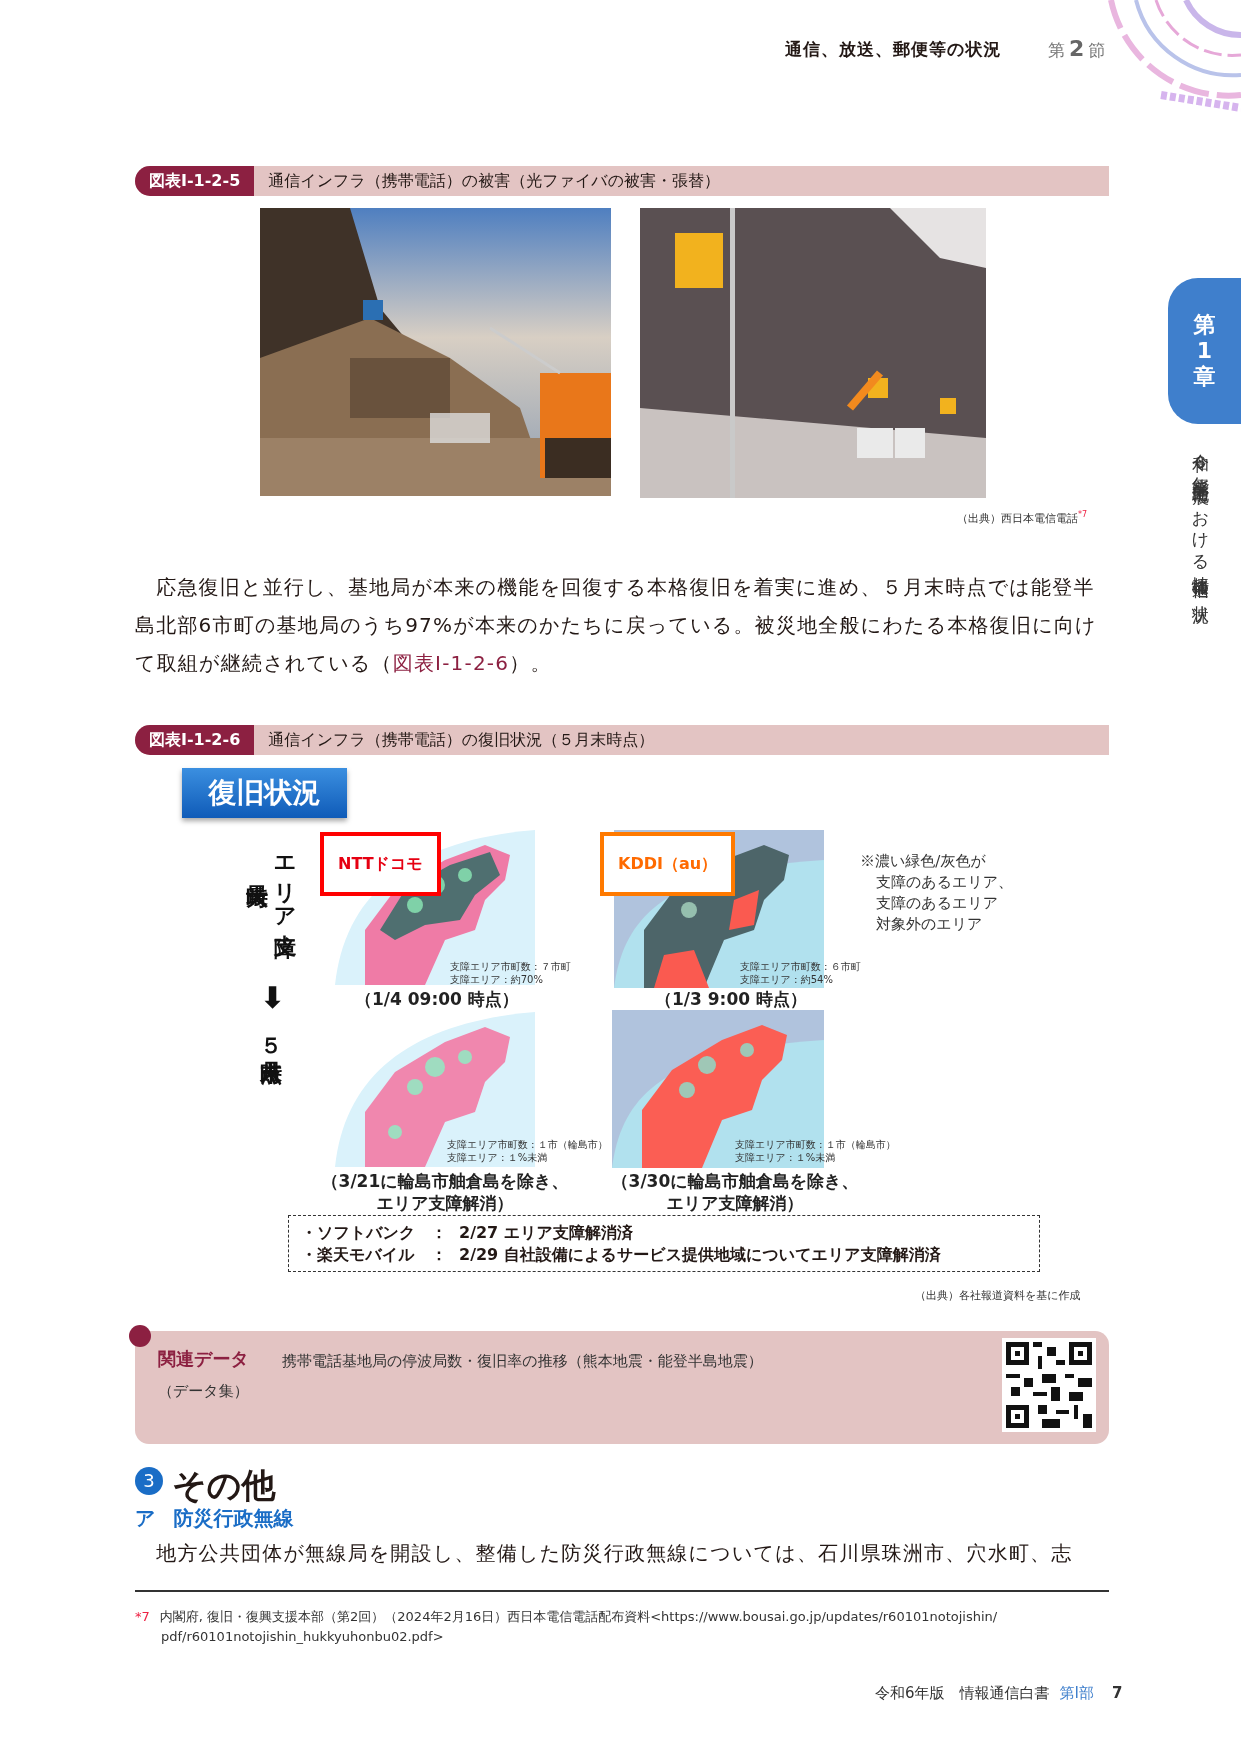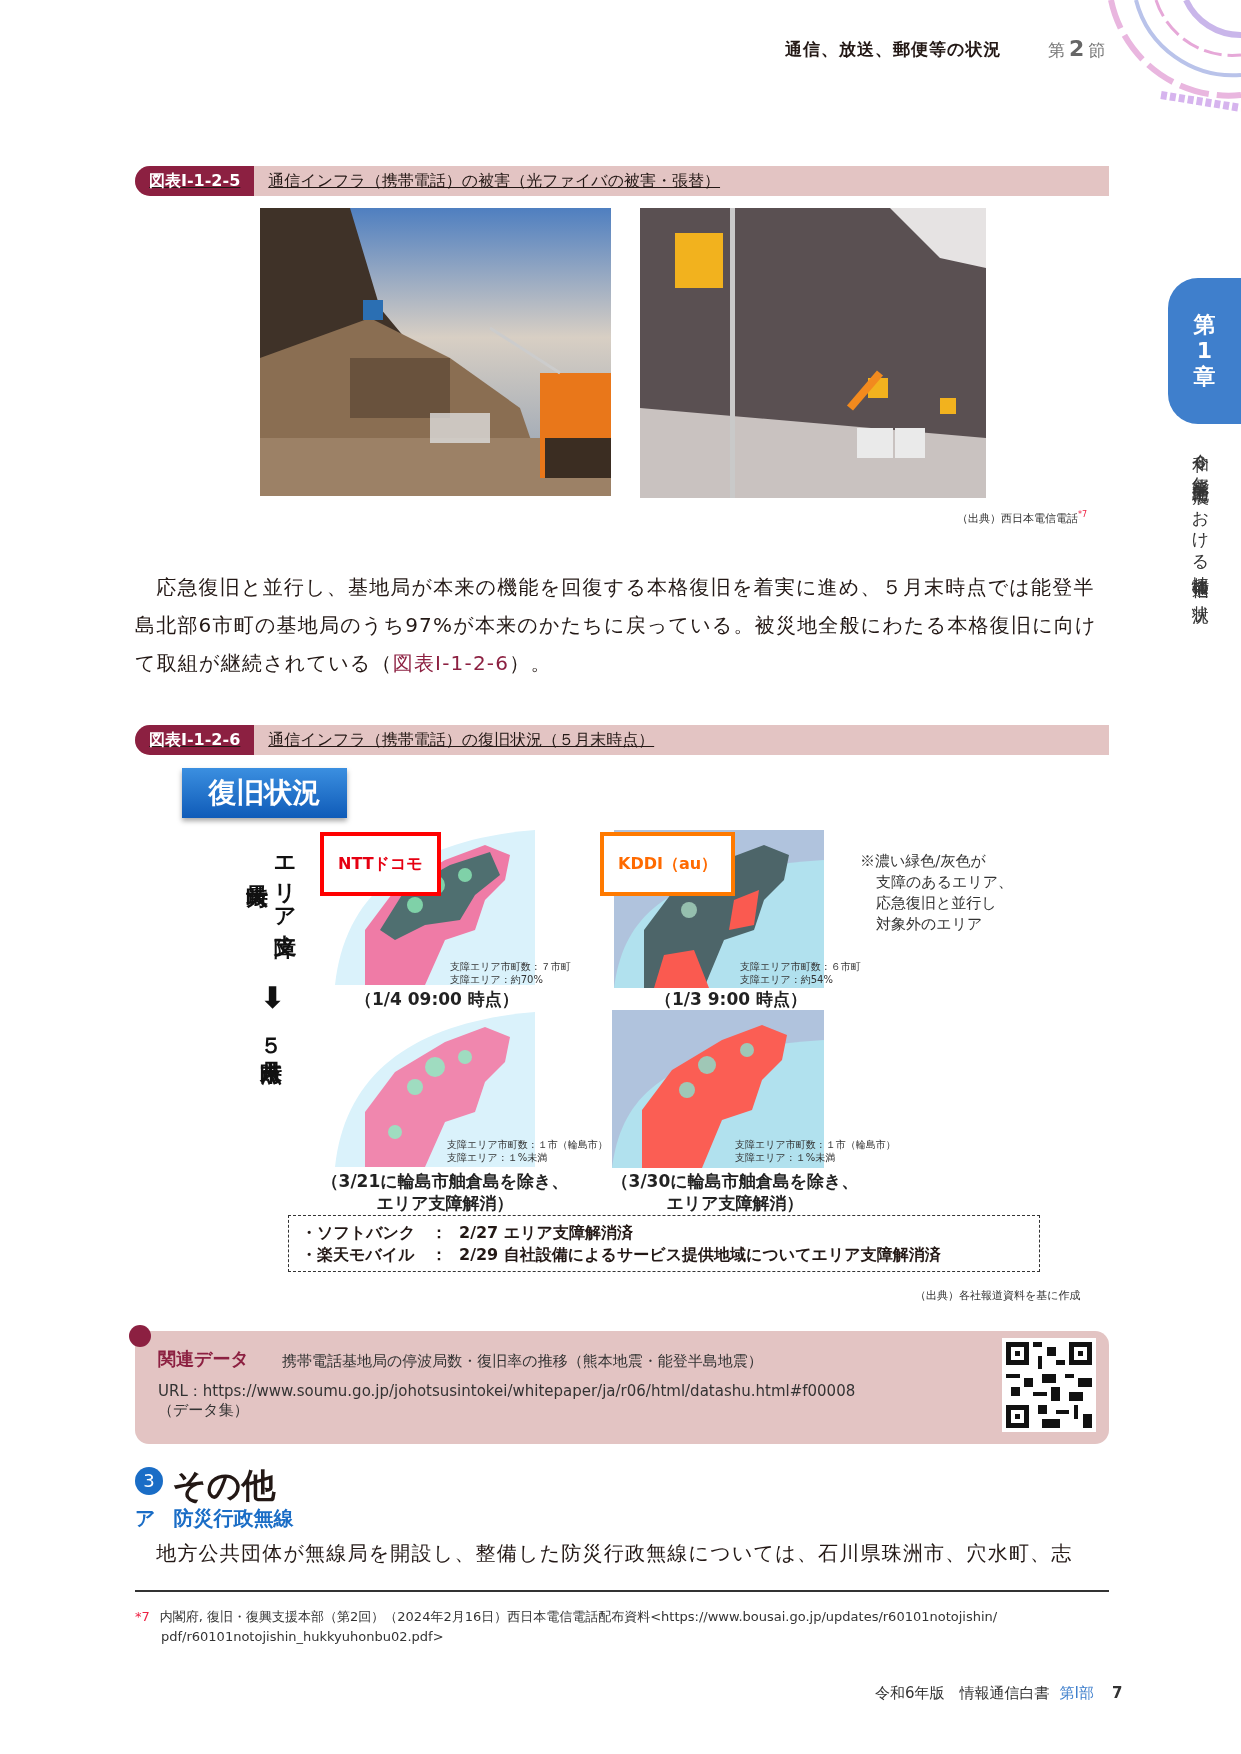--- a/index.html
+++ b/index.html
@@ -7,21 +7,21 @@
   .abs{position:absolute;}
   
   .hdr-title{left:785px;top:38px;font-size:17px;font-weight:bold;letter-spacing:1px;}
   .hdr-sec{left:1048px;top:36px;font-size:17px;color:#777;}
   .hdr-sec b{font-size:22px;font-weight:bold;color:#666;margin:0 4px;}
   .deco{right:0;top:0;width:140px;height:120px;}
   
   .ch-tab{left:1168px;top:278px;width:73px;height:146px;background:#3f7fcc;border-radius:30px 0 0 30px;color:#fff;font-weight:bold;font-size:22px;text-align:center;line-height:26px;padding-top:34px;box-sizing:border-box;}
   .ch-vert{left:1190px;top:440px;writing-mode:vertical-rl;font-size:17px;letter-spacing:2px;color:#333;}
   
-  .figbar{left:135px;height:30px;width:974px;background:#e3c4c3;border-radius:15px 0 0 15px;display:flex;align-items:center;text-decoration:underline;}
+  .figbar{left:135px;height:30px;width:974px;background:#e3c4c3;border-radius:15px 0 0 15px;display:flex;align-items:center;}
   .figbar .tag{background:#8c2041;color:#fff;font-weight:bold;font-size:16px;height:30px;line-height:30px;padding:0 14px;border-radius:15px 0 0 15px;}
   .figbar .ttl{font-size:16px;margin-left:14px;color:#231815;}
   
   .photo{overflow:hidden;}
   .src{font-size:11px;color:#333;}
   .src sup{color:#e24;font-size:8px;}
   
   .para{left:135px;width:974px;font-size:20px;line-height:38px;letter-spacing:1.2px;}
   .para .ref{color:#8c2041;}
   
@@ -164,21 +164,21 @@
 <div class="abs carrier" style="left:600px;top:832px;border-color:#ff7a00;color:#ff6a00;">KDDI（au）</div>
 <div class="abs mapnote" style="left:740px;top:960px;">
     <div>支障エリア市町数：６市町</div>
     <div>支障エリア：約54%</div>
   </div>
 <div class="abs cap" style="left:655px;top:988px;">（1/3 9:00 時点）</div>
 
 <div class="abs legendnote" style="left:860px;top:851px;">
   <div>※濃い緑色/灰色が</div>
   <div style="padding-left:16px">支障のあるエリア、</div>
-  <div style="padding-left:16px">応急復旧と並行し</div>
+  <div style="padding-left:16px">支障のあるエリア</div>
   <div style="padding-left:16px">対象外のエリア</div>
 </div>
 
 <div class="abs map" style="left:325px;top:1012px;width:210px;height:155px;">
   <svg width="210" height="155" viewBox="0 0 210 155">
     <rect width="210" height="155" fill="#fff"></rect>
     <path d="M10 155 C 20 60 90 10 210 0 L210 155Z" fill="#daf2fb"></path>
     <path d="M40 155 L40 100 L70 60 L120 30 L160 15 L185 25 L180 50 L160 70 L150 100 L120 110 L100 155Z" fill="#f087ae"></path>
     <circle cx="110" cy="55" r="10" fill="#9fdcc0"></circle>
       <circle cx="90" cy="75" r="8" fill="#9fdcc0"></circle>
@@ -218,21 +218,20 @@
   <div class="row"><span style="width:130px">・ソフトバンク</span><span style="width:28px">：</span><span>2/27 エリア支障解消済</span></div>
   <div class="row"><span style="width:130px">・楽天モバイル</span><span style="width:28px">：</span><span>2/29 自社設備によるサービス提供地域についてエリア支障解消済</span></div>
 </div>
 <div class="abs src" style="left:915px;top:1288px;">（出典）各社報道資料を基に作成</div>
 
 <div class="abs rel"></div>
 <div class="abs rel-dot"></div>
 <div class="abs rel-h">関連データ</div>
 <div class="abs rel-t">携帯電話基地局の停波局数・復旧率の推移（熊本地震・能登半島地震）</div>
 <div class="abs rel-url">
-    <div>URL：https://www.soumu.go.jp/johotsusintokei/whitepaper/ja/r06/html/datashu.html#f00008</div>
     <div>（データ集）</div>
   </div>
 <div class="abs qr">
   <svg width="94" height="94" viewBox="0 0 21 21" shape-rendering="crispEdges">
     <rect width="21" height="21" fill="#fff"></rect>
     <g fill="#111">
       <rect x="1" y="1" width="5" height="5"></rect>
         <rect x="2" y="2" width="3" height="3" fill="#fff"></rect>
         <rect x="3" y="3" width="1" height="1"></rect>
       <rect x="15" y="1" width="5" height="5"></rect>

